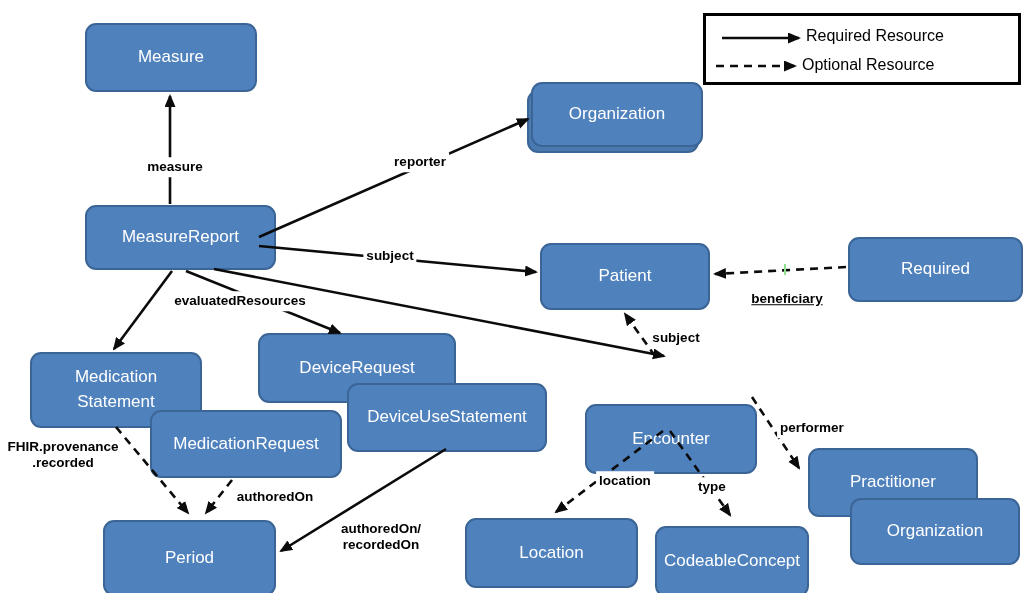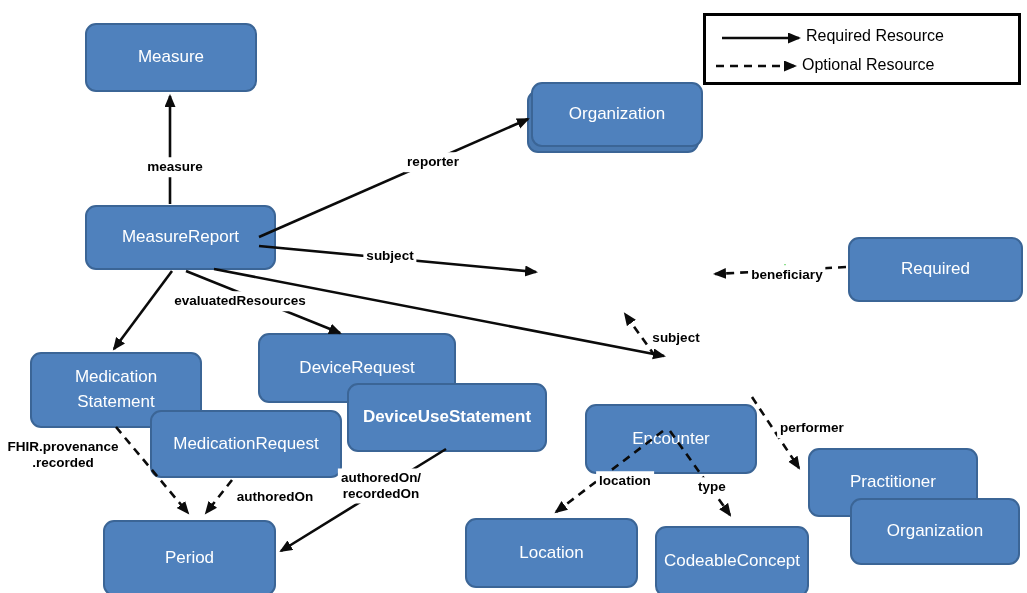--- a/index.html
+++ b/index.html
@@ -65,20 +65,25 @@
       <div class="node" style="left: 85px; top: 205px; width: 191px; height: 65px;">
         <div class="node-label">
           <span>MeasureReport</span>
         </div>
       </div>
       <div class="node" style="left: 531px; top: 82px; width: 172px; height: 65px;">
         <div class="node-label">
           <span>Organization</span>
         </div>
       </div>
+      <div class="node" style="left: 540px; top: 243px; width: 170px; height: 67px;">
+        <div class="node-label">
+          <span>Patient</span>
+        </div>
+      </div>
       <div class="node" style="left: 848px; top: 237px; width: 175px; height: 65px;">
         <div class="node-label">
           <span>Required</span>
         </div>
       </div>
       <div class="node" style="left: 30px; top: 352px; width: 172px; height: 76px;">
         <div class="node-label">
           <span>Medication</span>
           <span>Statement</span>
         </div>
@@ -86,21 +91,21 @@
       <div class="node" style="left: 258px; top: 333px; width: 198px; height: 70px;">
         <div class="node-label">
           <span>DeviceRequest</span>
         </div>
       </div>
       <div class="node" style="left: 138px; top: 410px; width: 192px; height: 68px; margin-left: 12px;">
         <div class="node-label">
           <span>MedicationRequest</span>
         </div>
       </div>
-      <div class="node" style="left: 347px; top: 383px; width: 200px; height: 69px; font-weight: bold;">
+      <div class="node" style="left: 347px; top: 383px; width: 200px; height: 69px;">
         <div class="node-label">
           <span>DeviceUseStatement</span>
         </div>
       </div>
       <div class="node" style="left: 585px; top: 360px; width: 172px; height: 70px; margin-top: 44px;">
         <div class="node-label">
           <span>Encounter</span>
         </div>
       </div>
       <div class="node" style="left: 808px; top: 448px; width: 170px; height: 69px;">
@@ -153,34 +158,34 @@
         <line class="edge dashed" x1="752" y1="397" x2="799" y2="468" marker-end="url(#ah)"></line>
       </g>
     <line class="edge" id="legend-solid-arrow" marker-end="url(#ah)" x1="722" y1="38" x2="799" y2="38"></line>
     <line class="edge dashed" id="legend-dashed-arrow" marker-end="url(#ah)" x1="716" y1="66" x2="795" y2="66"></line>
   </svg>
 
   <div id="labels">
       <div class="edge-label" style="left: 175px; top: 167px;">
         <span>measure</span>
       </div>
-      <div class="edge-label" style="left: 420px; top: 162px; margin-left: 13px;">
+      <div class="edge-label" style="left: 420px; top: 162px;">
         <span>reporter</span>
       </div>
       <div class="edge-label" style="left: 390px; top: 256px;">
         <span>subject</span>
       </div>
       <div class="edge-label" style="left: 240px; top: 301px;">
         <span>evaluatedResources</span>
       </div>
-      <div class="edge-label" style="left: 381px; top: 486px;">
+      <div class="edge-label" style="left: 381px; top: 537px;">
         <span>authoredOn/</span>
         <span>recordedOn</span>
       </div>
-      <div class="edge-label" style="left: 787px; top: 275px;">
+      <div class="edge-label" style="left: 787px; top: 299px; text-decoration: underline;">
         <span>beneficiary</span>
       </div>
       <div class="edge-label" style="left: 676px; top: 338px;">
         <span>subject</span>
       </div>
       <div class="edge-label" style="left: 63px; top: 455px;">
         <span>FHIR.provenance</span>
         <span>.recorded</span>
       </div>
       <div class="edge-label" style="left: 243px; top: 497px; margin-left: 32px;">

